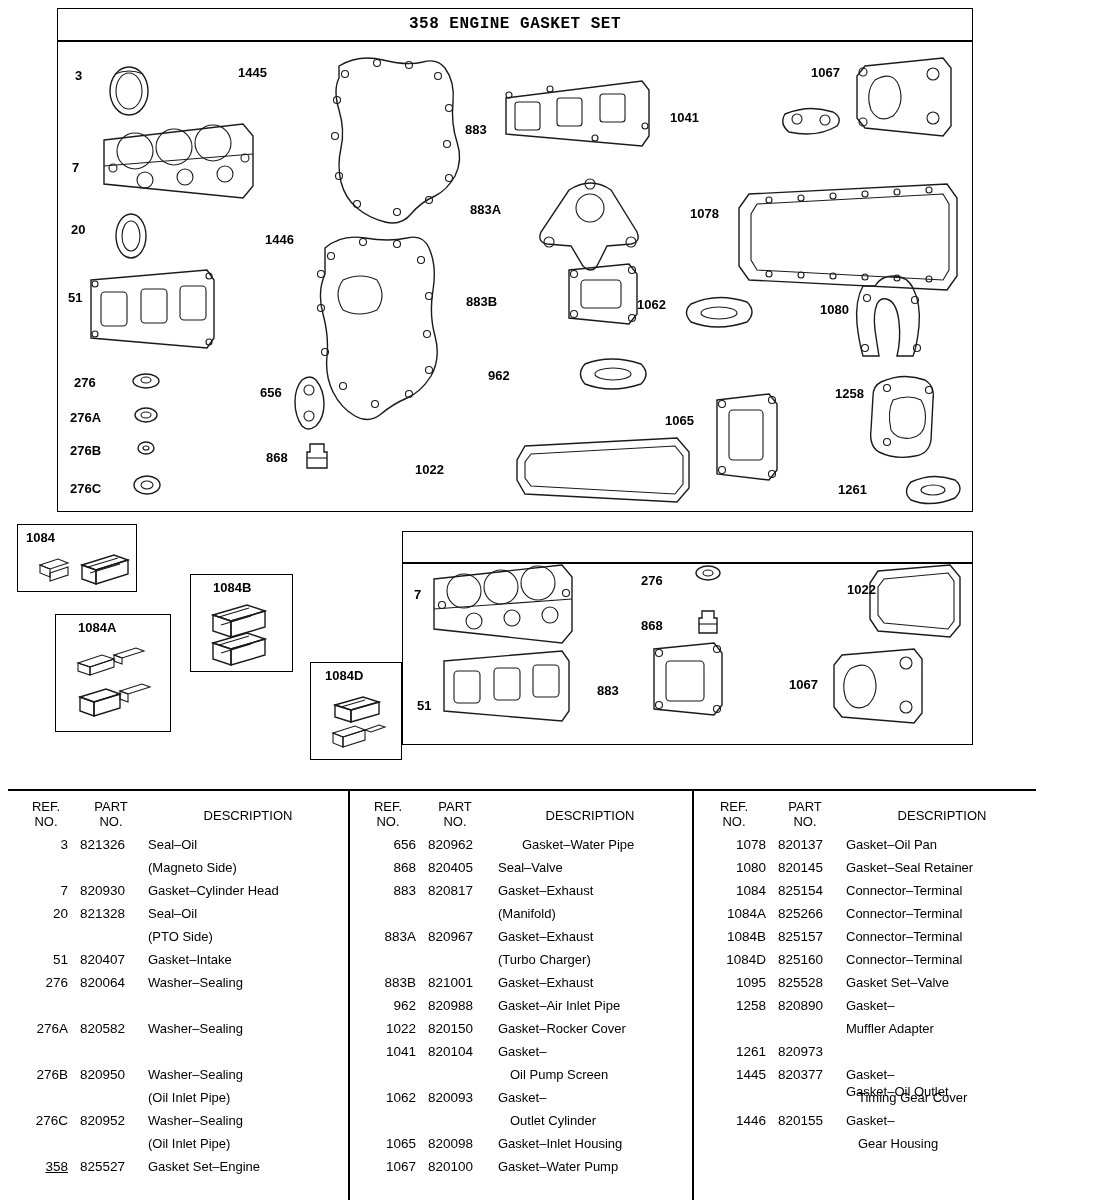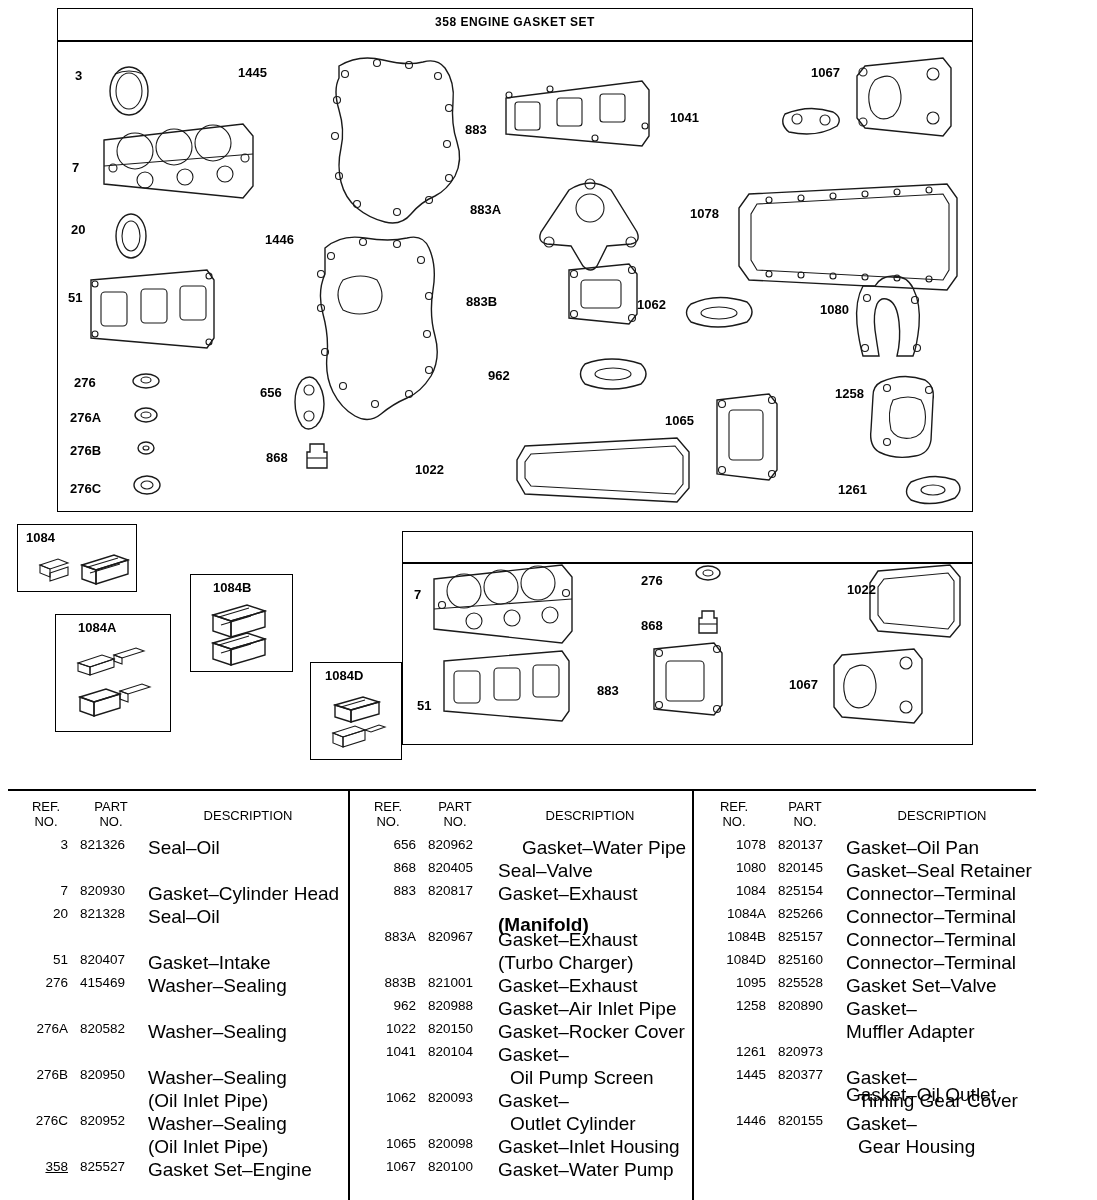--- a/index.html
+++ b/index.html
@@ -5,21 +5,21 @@
   html, body { margin:0; padding:0; background:#ffffff; }
   body {
     width:1097px; height:1200px; position:relative;
     font-family:"Liberation Sans", sans-serif;
     color:#000;
     -webkit-font-smoothing:antialiased;
   }
   .panel { position:absolute; border:1.5px solid #000; box-sizing:border-box; }
   .panel-title {
     position:absolute; left:0; right:0; top:6px;
-    text-align:center; font-size:12px; font-weight:bold; letter-spacing:0.5px;
+    text-align:center; font-size:16px; font-weight:bold; letter-spacing:0.5px;font-family:Liberation Mono, monospace;
   }
   .panel-title-rule { position:absolute; left:0; right:0; height:1.5px; background:#000; }
   .lbl { position:absolute; font-size:13px; font-weight:bold; white-space:nowrap; }
   .sub-box { position:absolute; border:1.5px solid #000; box-sizing:border-box; background:#fff; }
   .sub-box .cap { position:absolute; font-size:13px; font-weight:bold; }
   svg { display:block; overflow:visible; }
   .art { position:absolute; }
   .st { fill:none; stroke:#1a1a1a; stroke-width:1.1; }
   .st2 { fill:none; stroke:#1a1a1a; stroke-width:1.4; }
 
@@ -27,21 +27,21 @@
   #parts-table { position:absolute; left:8px; top:789px; width:1028px; }
   .tbl-rule { height:2px; background:#000; }
   .tbl-body { position:relative; display:flex; }
   .tcol { position:relative; box-sizing:border-box; }
   .tcol + .tcol { border-left:2px solid #000; }
   .thead { height:46px; position:relative; }
   .th { position:absolute; font-size:13px; line-height:15px; text-align:center; }
   .rowarea { position:relative; }
   .cell-ref { position:absolute; font-size:13.5px; text-align:right; }
   .cell-part { position:absolute; font-size:13.5px; text-align:left; }
-  .cell-desc { position:absolute; font-size:19px; text-align:left; white-space:nowrap; }
+  .cell-desc { position:absolute; font-size:13px; text-align:left; white-space:nowrap; }
 </style>
 </head>
 <body>
 
 <div class="panel" style="left:57px; top:8px; width:916px; height:504px;">
   <div class="panel-title">358 ENGINE GASKET SET</div>
   <div class="panel-title-rule" style="top:31px;"></div>
 </div>
 
 <div class="art" style="left:57px; top:8px;">
@@ -430,38 +430,48 @@
         <div class="th" style="left:150px; top:17px; width:180px;">
           <div>DESCRIPTION</div>
         </div>
       </div>
       <div class="rowarea" style="height:360px;">
         <div style="position:absolute; left:0; top:0px; width:100%; height:20px;">
           <span class="cell-ref" style="left:0px; top:0; width:60px;">3</span>
           <span class="cell-part" style="left:72px; top:0;">821326</span>
           <span class="cell-desc" style="left:140px; top:0;">Seal–Oil</span>
         </div>
+        <div style="position:absolute; left:0; top:23px; width:100%; height:20px;">
+          <span class="cell-ref" style="left:0px; top:0; width:60px;"></span>
+          <span class="cell-part" style="left:72px; top:0;"></span>
+          <span class="cell-desc" style="left:140px; top:0;">(Magneto Side)</span>
+        </div>
         <div style="position:absolute; left:0; top:46px; width:100%; height:20px;">
           <span class="cell-ref" style="left:0px; top:0; width:60px;">7</span>
           <span class="cell-part" style="left:72px; top:0;">820930</span>
           <span class="cell-desc" style="left:140px; top:0;">Gasket–Cylinder Head</span>
         </div>
         <div style="position:absolute; left:0; top:69px; width:100%; height:20px;">
           <span class="cell-ref" style="left:0px; top:0; width:60px;">20</span>
           <span class="cell-part" style="left:72px; top:0;">821328</span>
           <span class="cell-desc" style="left:140px; top:0;">Seal–Oil</span>
         </div>
+        <div style="position:absolute; left:0; top:92px; width:100%; height:20px;">
+          <span class="cell-ref" style="left:0px; top:0; width:60px;"></span>
+          <span class="cell-part" style="left:72px; top:0;"></span>
+          <span class="cell-desc" style="left:140px; top:0;">(PTO Side)</span>
+        </div>
         <div style="position:absolute; left:0; top:115px; width:100%; height:20px;">
           <span class="cell-ref" style="left:0px; top:0; width:60px;">51</span>
           <span class="cell-part" style="left:72px; top:0;">820407</span>
           <span class="cell-desc" style="left:140px; top:0;">Gasket–Intake</span>
         </div>
         <div style="position:absolute; left:0; top:138px; width:100%; height:20px;">
           <span class="cell-ref" style="left:0px; top:0; width:60px;">276</span>
-          <span class="cell-part" style="left:72px; top:0;">415469</span>
+          <span class="cell-part" style="left:72px; top:0;">820064</span>
           <span class="cell-desc" style="left:140px; top:0;">Washer–Sealing</span>
         </div>
         <div style="position:absolute; left:0; top:184px; width:100%; height:20px;">
           <span class="cell-ref" style="left:0px; top:0; width:60px;">276A</span>
           <span class="cell-part" style="left:72px; top:0;">820582</span>
           <span class="cell-desc" style="left:140px; top:0;">Washer–Sealing</span>
         </div>
         <div style="position:absolute; left:0; top:230px; width:100%; height:20px;">
           <span class="cell-ref" style="left:0px; top:0; width:60px;">276B</span>
           <span class="cell-part" style="left:72px; top:0;">820950</span>
@@ -516,21 +526,21 @@
           <span class="cell-desc" style="left:148px; top:0;">Seal–Valve</span>
         </div>
         <div style="position:absolute; left:0; top:46px; width:100%;">
           <span class="cell-ref" style="left:0px; top:0; width:66px;">883</span>
           <span class="cell-part" style="left:78px; top:0;">820817</span>
           <span class="cell-desc" style="left:148px; top:0;">Gasket–Exhaust</span>
         </div>
         <div style="position:absolute; left:0; top:69px; width:100%;">
           <span class="cell-ref" style="left:0px; top:0; width:66px;"></span>
           <span class="cell-part" style="left:78px; top:0;"></span>
-          <span class="cell-desc" style="left:148px; top:8px;font-weight:bold;">(Manifold)</span>
+          <span class="cell-desc" style="left:148px; top:0;">(Manifold)</span>
         </div>
         <div style="position:absolute; left:0; top:92px; width:100%;">
           <span class="cell-ref" style="left:0px; top:0; width:66px;">883A</span>
           <span class="cell-part" style="left:78px; top:0;">820967</span>
           <span class="cell-desc" style="left:148px; top:0;">Gasket–Exhaust</span>
         </div>
         <div style="position:absolute; left:0; top:115px; width:100%;">
           <span class="cell-ref" style="left:0px; top:0; width:66px;"></span>
           <span class="cell-part" style="left:78px; top:0;"></span>
           <span class="cell-desc" style="left:148px; top:0;">(Turbo Charger)</span>

